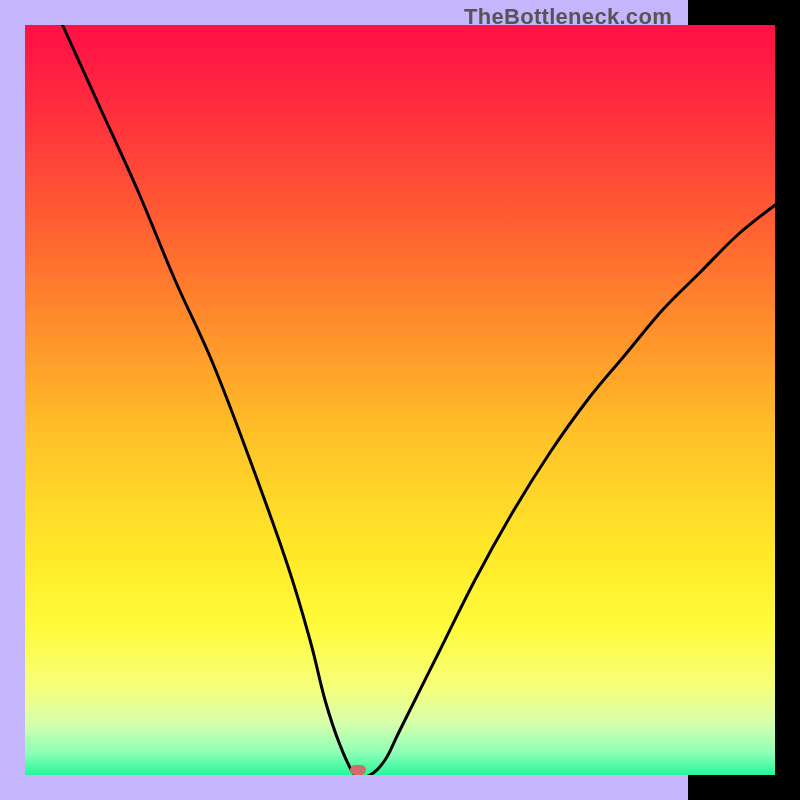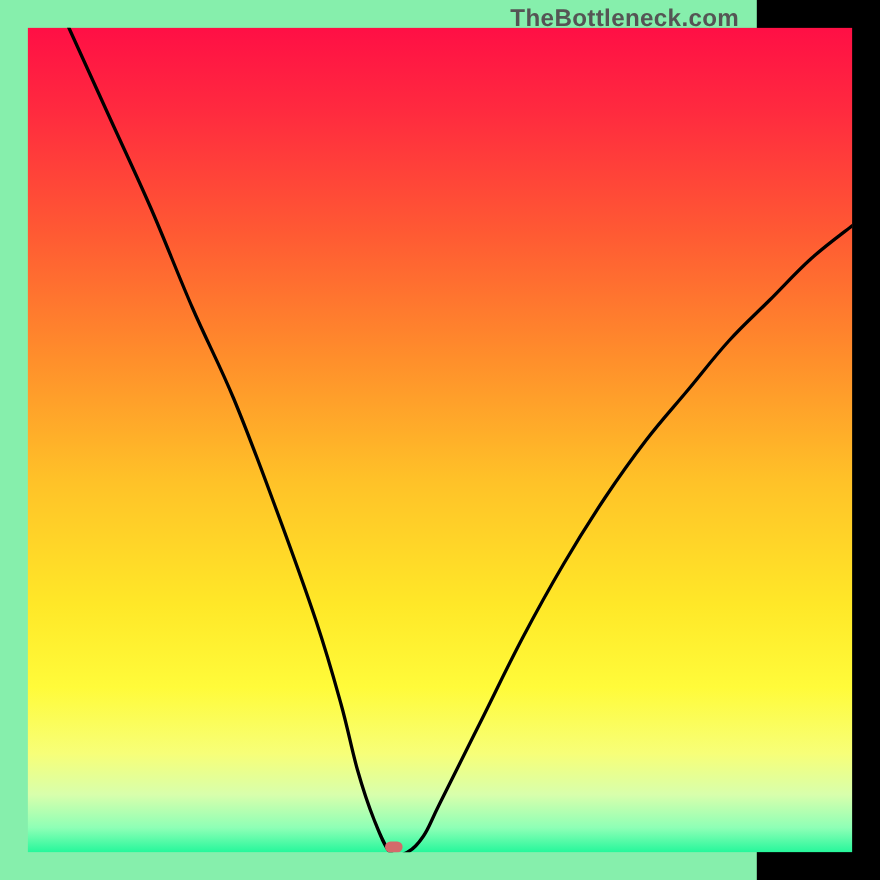--- a/index.html
+++ b/index.html
@@ -8,21 +8,21 @@
     width: 800px;
     height: 800px;
     background: #000;
     font-family: Arial, Helvetica, sans-serif;
     overflow: hidden;
   }
   .frame {
     position: relative;
     width: 688px;
     height: 800px;
-    background: #86efac;
+    background: #c4b5fd;
   }
   .watermark {
     position: absolute;
     top: 4px;
     right: 16px;
     color: #555;
     font-size: 22px;
     font-weight: 600;
     letter-spacing: 0.3px;
     user-select: none;

